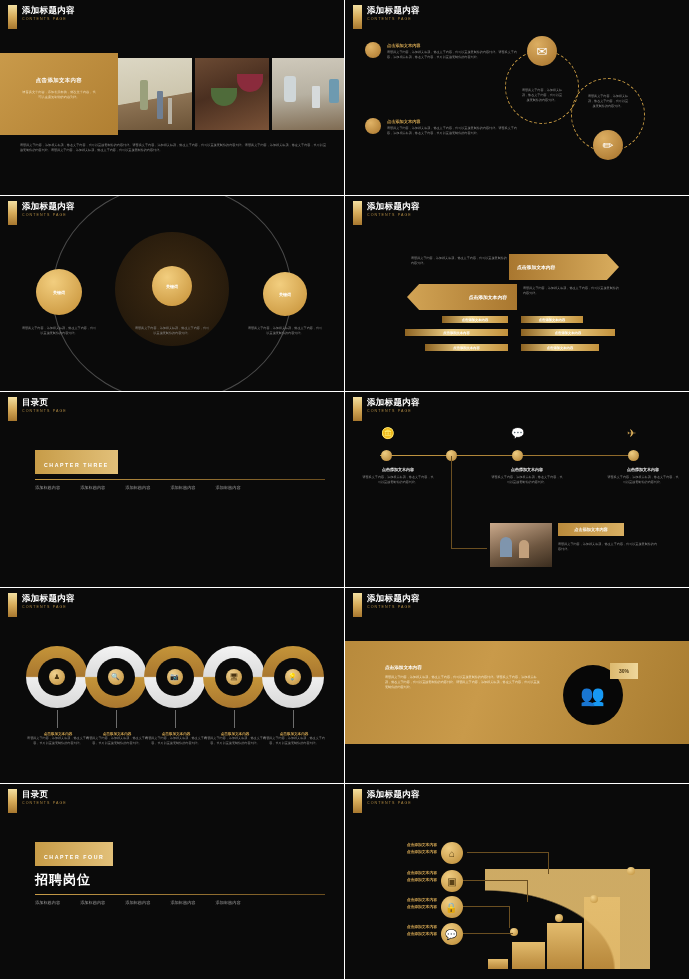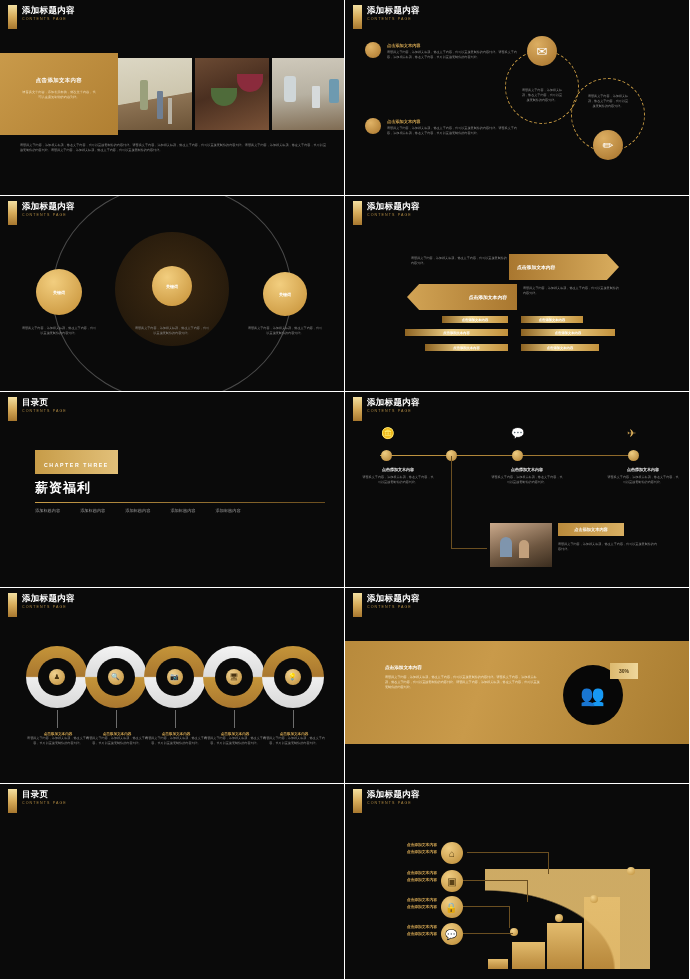--- a/index.html
+++ b/index.html
@@ -203,21 +203,20 @@
   <div class="slide">
     <div class="hdr">
       <div class="hdr-bar"></div>
       <div>
         <div class="hdr-t">目录页</div>
         <div class="hdr-s">CONTENTS PAGE</div>
       </div>
     </div>
     <div style="position:absolute;left:35px;top:58px">
       <div class="badge"><span>CHAPTER THREE</span></div>
-      <div class="ch-title">薪资福利</div>
       <div class="ch-rule"></div>
       <div class="ch-items">
         <span>添加标题内容</span>
         <span>添加标题内容</span>
         <span>添加标题内容</span>
         <span>添加标题内容</span>
         <span>添加标题内容</span>
       </div>
     </div>
   </div>
@@ -336,20 +335,32 @@
       <span style="color:#4a3512;font-size:5px;font-weight:bold">30%</span>
     </div>
   </div>
 
   <div class="slide">
     <div class="hdr">
       <div class="hdr-bar"></div>
       <div>
         <div class="hdr-t">目录页</div>
         <div class="hdr-s">CONTENTS PAGE</div>
+      </div>
+    </div>
+    <div style="position:absolute;left:35px;top:58px">
+      <div class="badge"><span>CHAPTER FOUR</span></div>
+      <div class="ch-title">招聘岗位</div>
+      <div class="ch-rule"></div>
+      <div class="ch-items">
+        <span>添加标题内容</span>
+        <span>添加标题内容</span>
+        <span>添加标题内容</span>
+        <span>添加标题内容</span>
+        <span>添加标题内容</span>
       </div>
     </div>
   </div>
 
   <div class="slide">
     <div class="hdr">
       <div class="hdr-bar"></div>
       <div>
         <div class="hdr-t">添加标题内容</div>
         <div class="hdr-s">CONTENTS PAGE</div>

